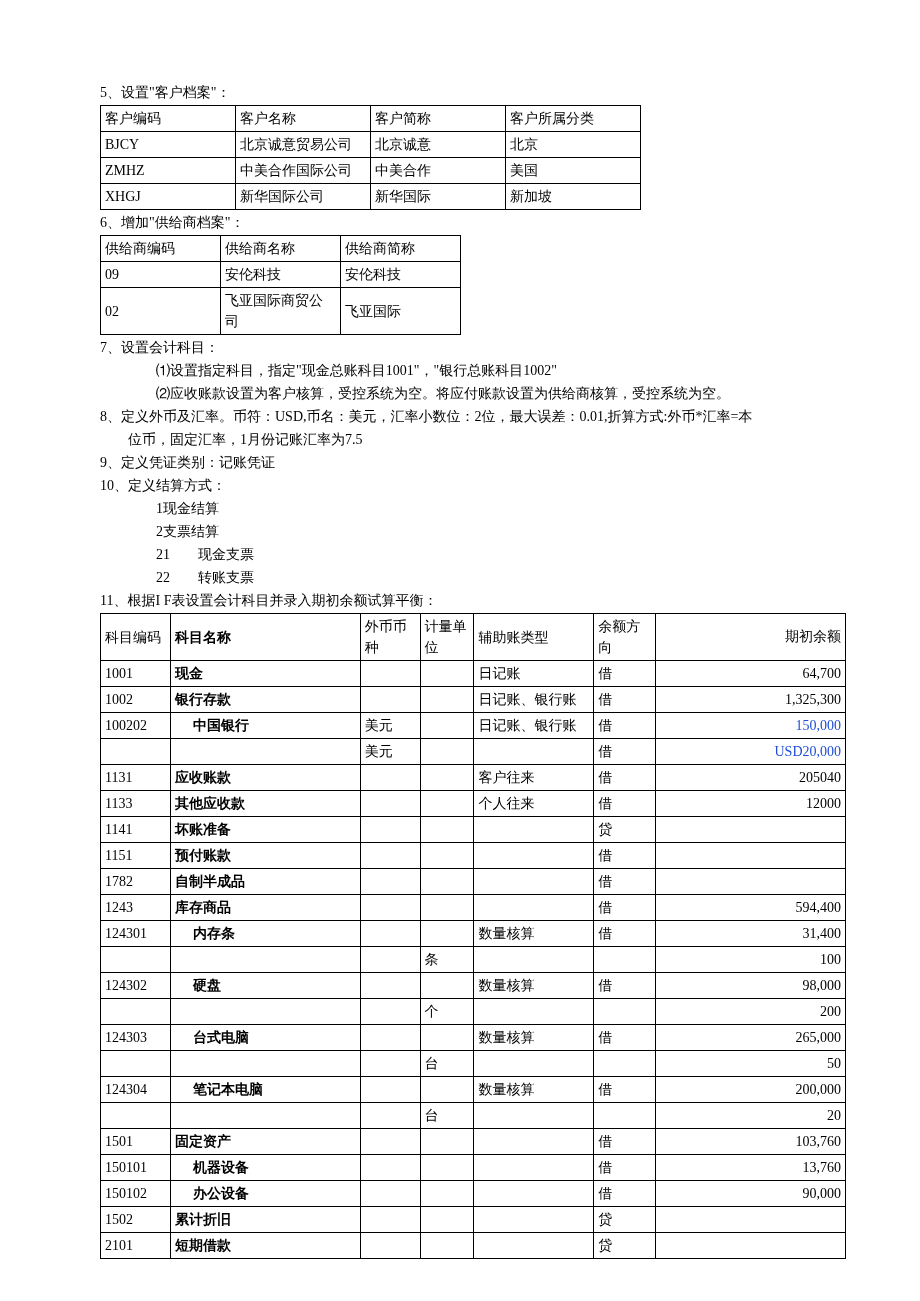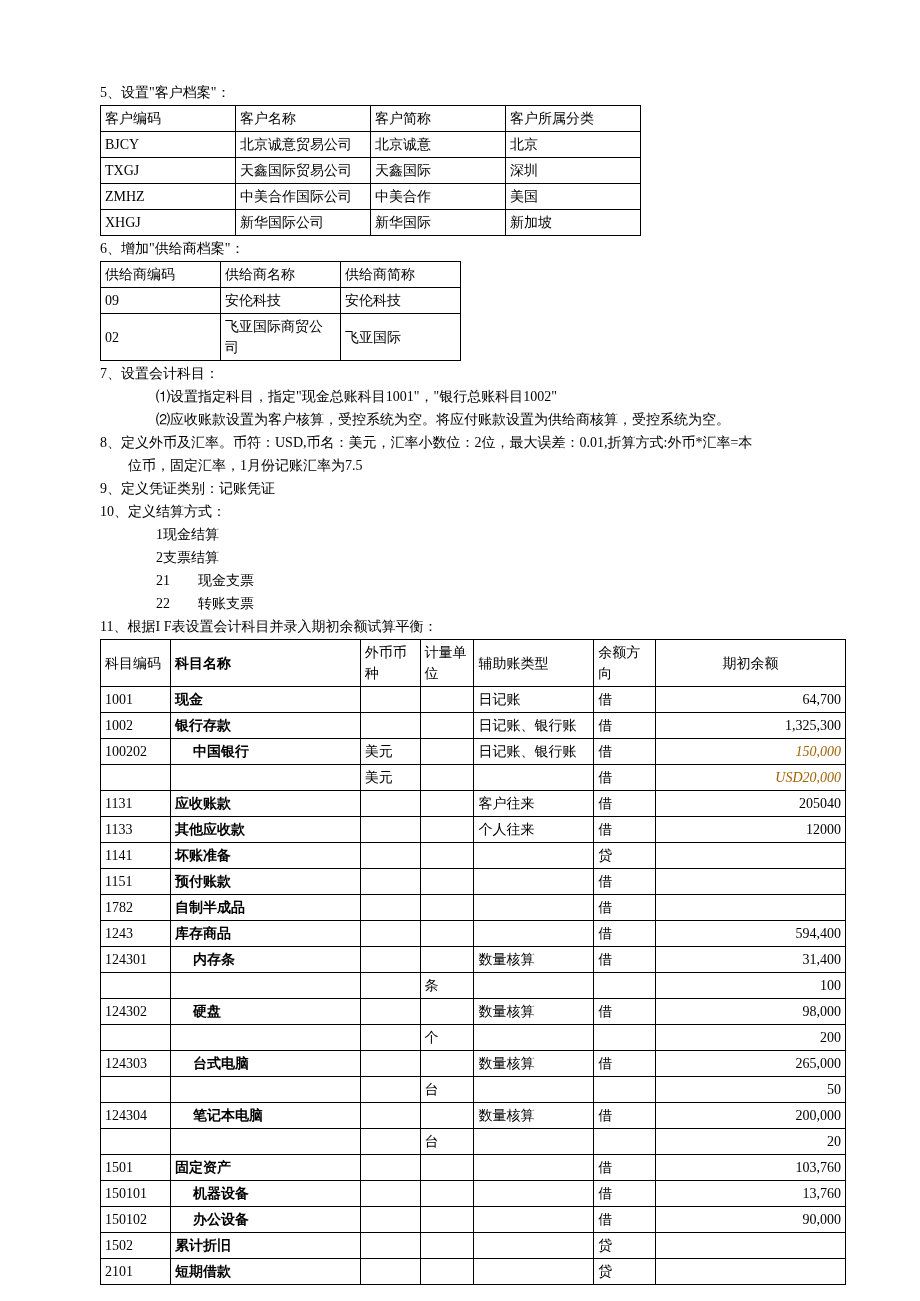--- a/index.html
+++ b/index.html
@@ -40,22 +40,22 @@
     .t3 th, .t3 td {
       height: 22px;
     }
     .t3 .c1 { width: 70px; }
     .t3 .c2 { width: 190px; font-weight: bold; }
     .t3 .c3 { width: 60px; }
     .t3 .c4 { width: 54px; }
     .t3 .c5 { width: 120px; }
     .t3 .c6 { width: 62px; }
     .t3 .c7 { width: 190px; text-align: right; }
-    .t3 th.c7 { text-align: center; }
-    .red { color: #a16207; font-style: italic; }
+    .t3 th.c7 { text-align: right; font-family: Liberation Mono, monospace; }
+    .red { color: #1d4ed8; }
     .pad1 { padding-left: 18px; display:inline-block; }
     .num-indent { display:inline-block; width:42px; text-align:left; }
     .para {
       margin: 2px 0;
     }
   </style>
 </head>
 <body>
 
 <div class="section-title para">5、设置"客户档案"：</div>
@@ -67,26 +67,20 @@
     <th>客户简称</th>
     <th>客户所属分类</th>
   </tr>
   </tbody>
     <tbody id="t1-body">
       <tr>
         <td>BJCY</td>
         <td>北京诚意贸易公司</td>
         <td>北京诚意</td>
         <td>北京</td>
-      </tr>
-      <tr>
-        <td>TXGJ</td>
-        <td>天鑫国际贸易公司</td>
-        <td>天鑫国际</td>
-        <td>深圳</td>
       </tr>
       <tr>
         <td>ZMHZ</td>
         <td>中美合作国际公司</td>
         <td>中美合作</td>
         <td>美国</td>
       </tr>
       <tr>
         <td>XHGJ</td>
         <td>新华国际公司</td>

